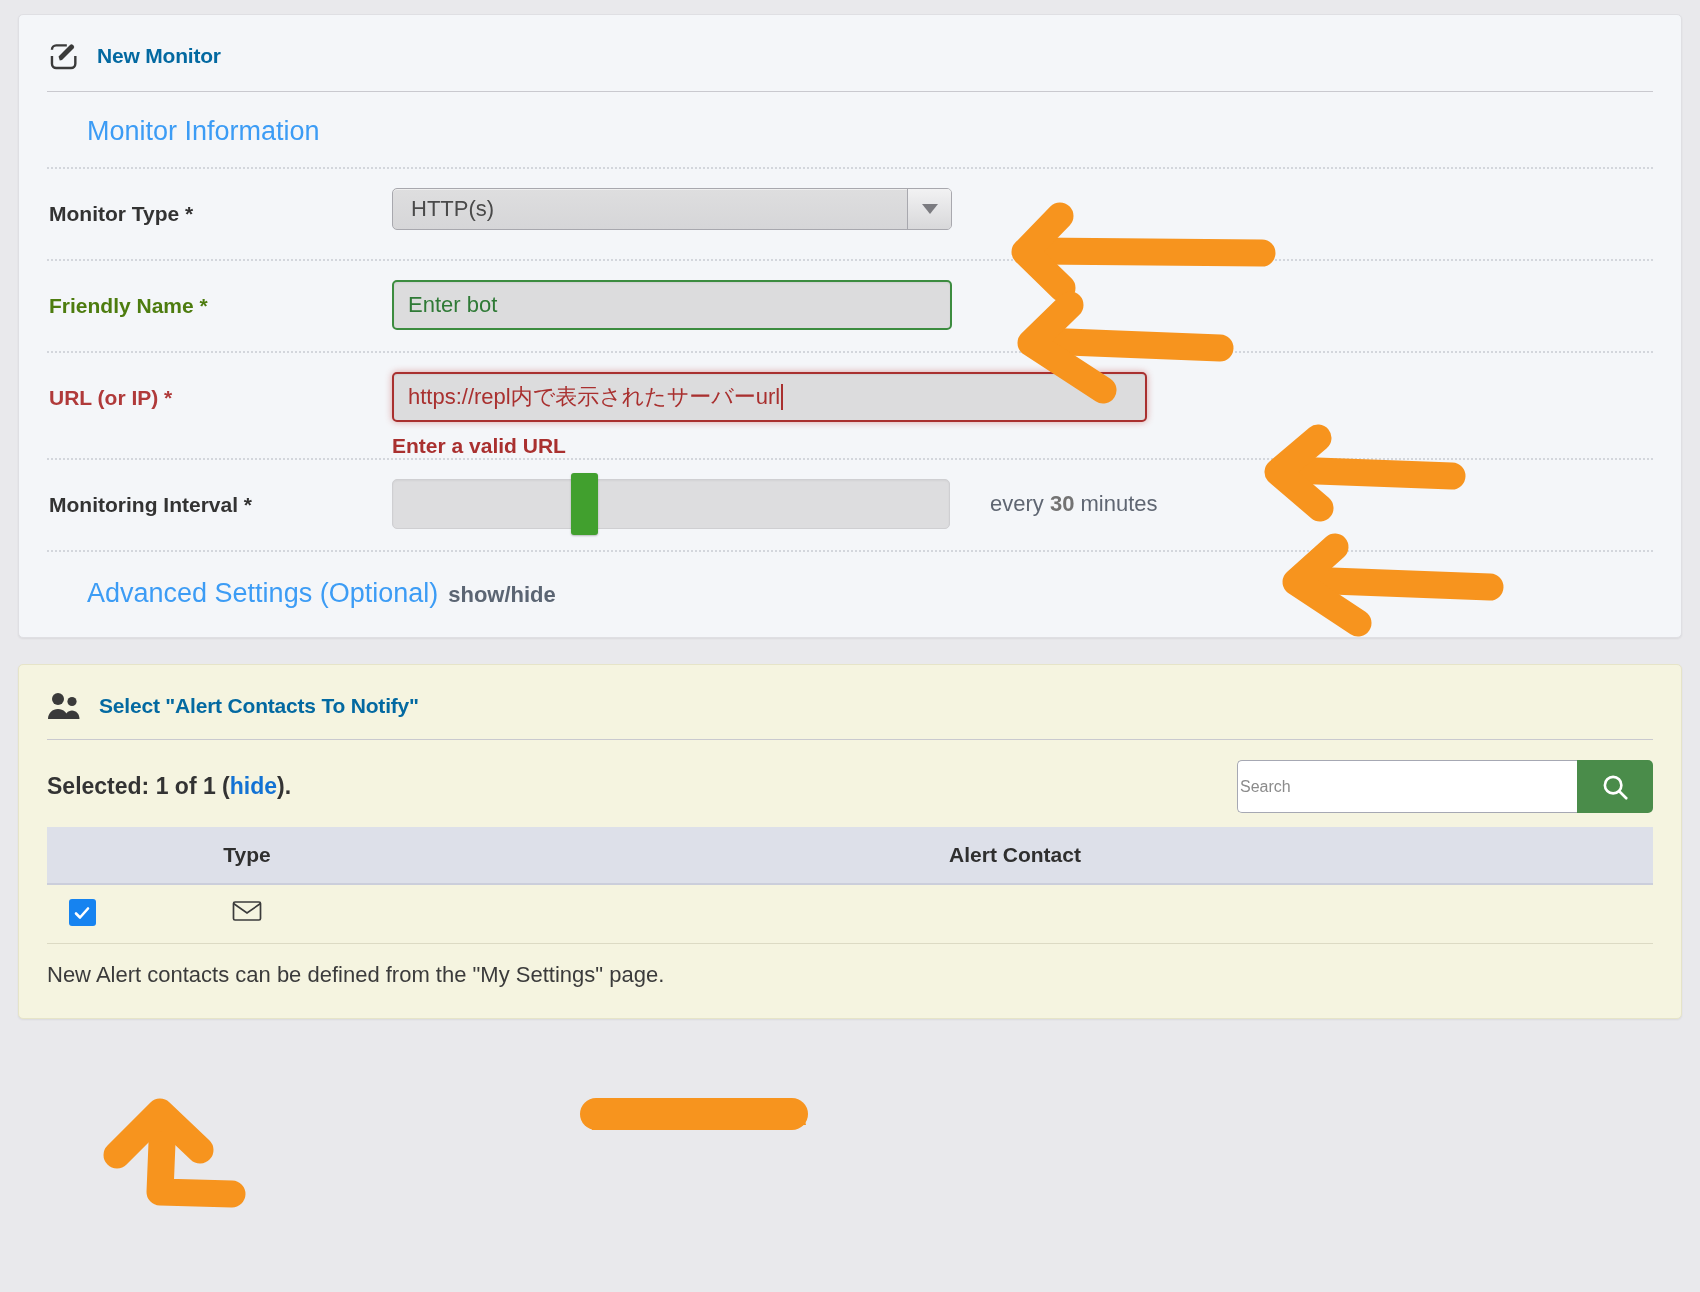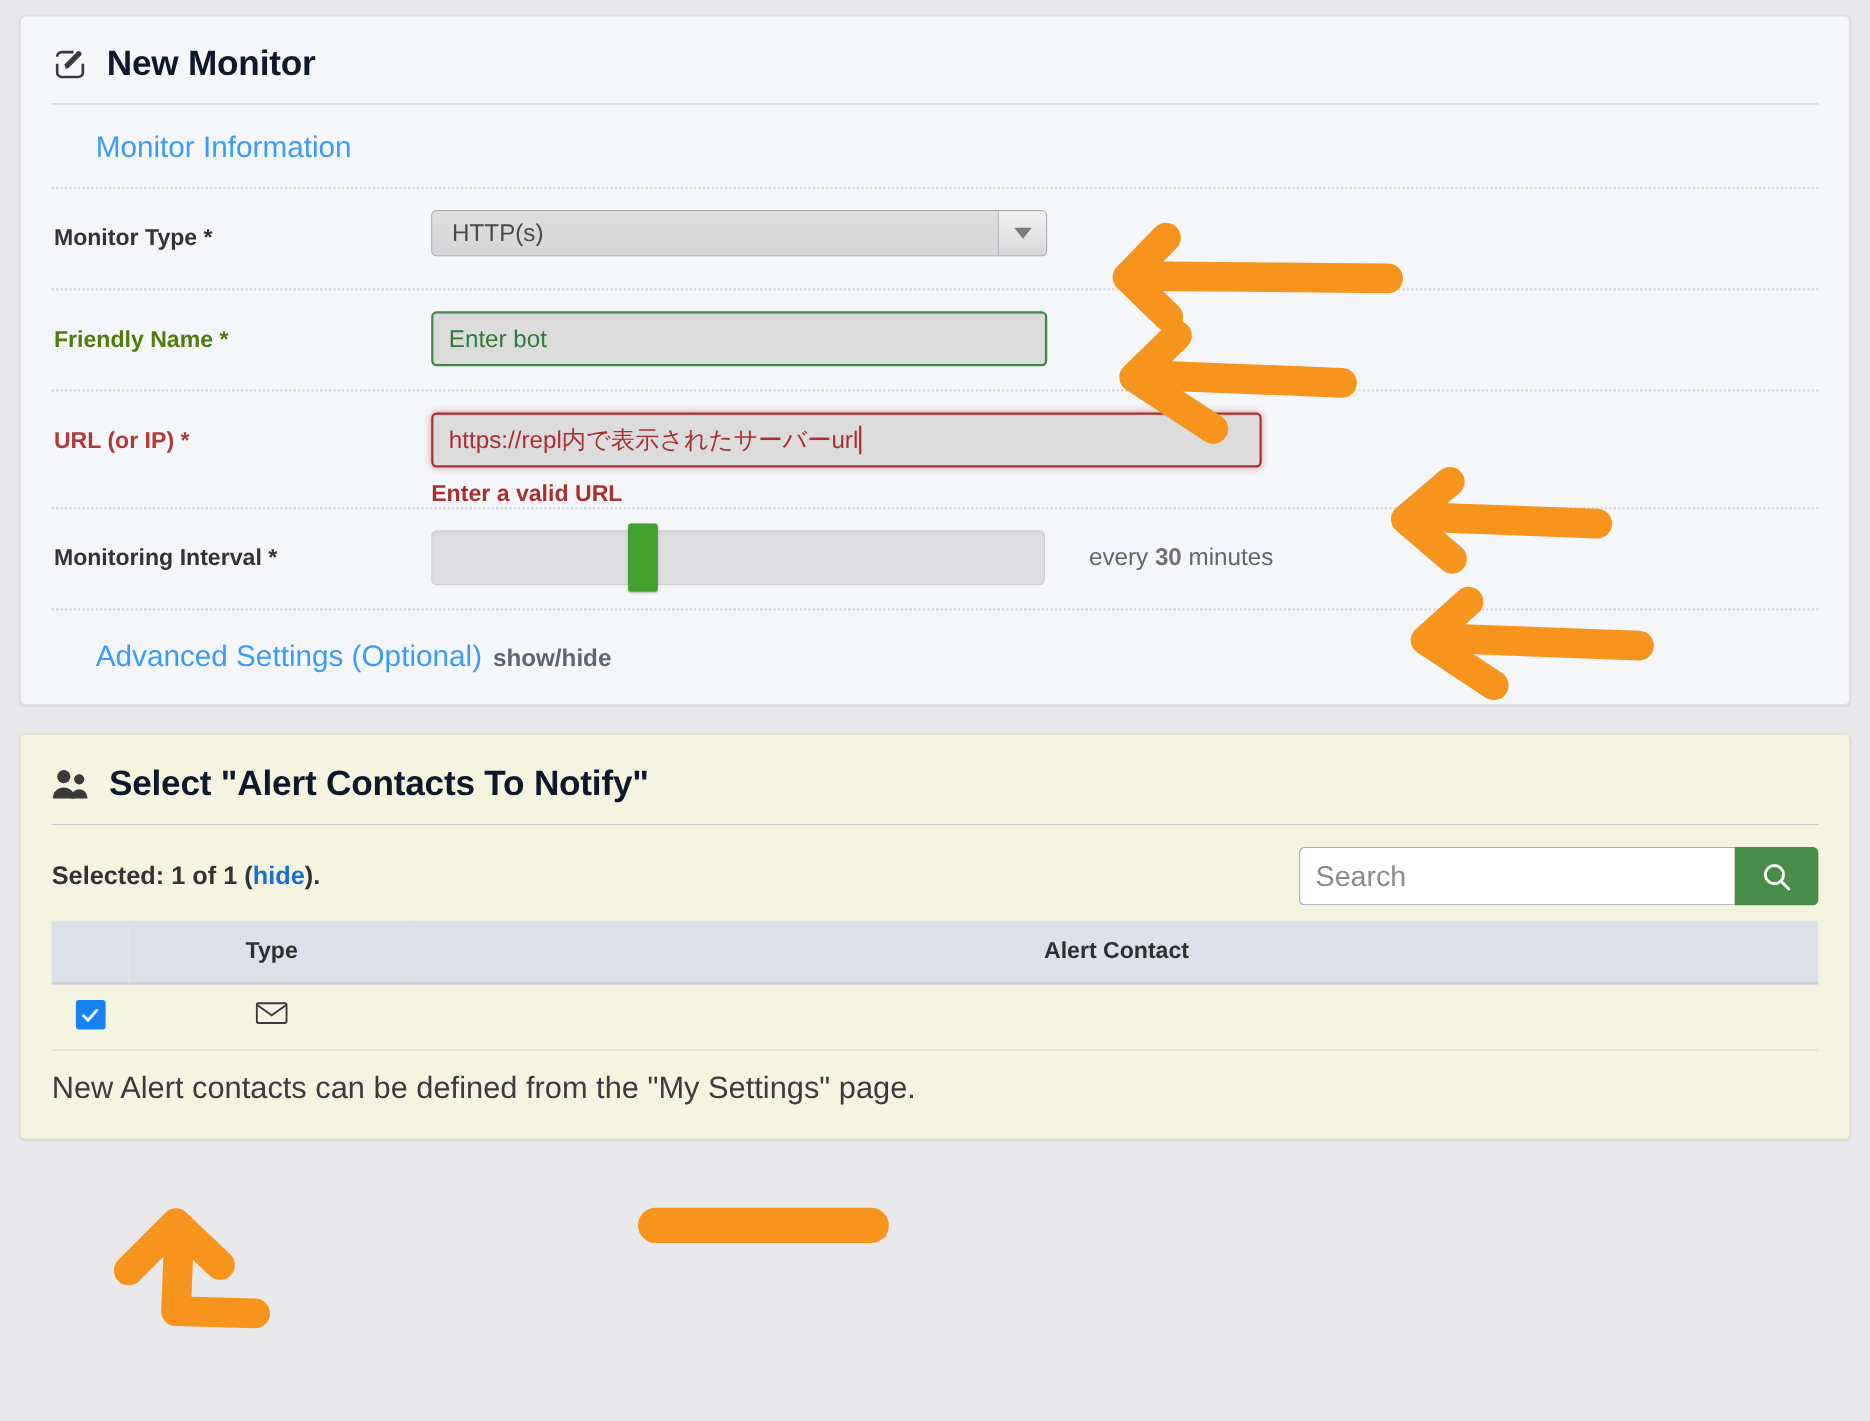--- a/index.html
+++ b/index.html
@@ -34,21 +34,21 @@
   }
 
   
   .panel-head {
     display: flex; align-items: center;
     gap: 16px;
     padding: 4px 0 18px 0;
     border-bottom: 1px solid #c9c9cf;
   }
   .panel-head .title {
-    font-size: 32px; font-weight: bold; color: #0f172a;
+    font-size: 21px; font-weight: bold; color: #0369a1;
     letter-spacing: -0.2px;
     text-align: right;
   }
   .hd-icon { color: #3a3a3a; display: flex; align-items: center; }
 
   .section-title {
     font-size: 27px; color: #3c9cf5; font-weight: normal;
     padding: 24px 0 20px 0;
     margin-left: 40px;
   }
@@ -151,27 +151,27 @@
   
   .sel-row {
     display: flex; align-items: center; justify-content: space-between;
     padding: 20px 0 14px 0;
   }
   .sel-text { font-size: 23px; font-weight: bold; color: #333; }
   .sel-text a { color: #1272d4; text-decoration: none; }
 
   .search-group { display: flex; align-items: stretch; }
   .search-input {
-    width: 396px; height: 53px;
+    width: 340px; height: 53px;
     border: 1px solid #a6a8b3;
     border-right: none;
     border-radius: 5px 0 0 5px;
     background: #fff;
-    font-size: 26px; color: #8b8b8b;
-    padding: 0 14px;
+    font-size: 16px; color: #8b8b8b;
+    padding: 0 2px;
     display: flex; align-items: center;
   }
   .search-btn {
     width: 76px; height: 53px;
     background: #4a8c4a;
     border-radius: 0 5px 5px 0;
     display: flex; align-items: center; justify-content: center;
   }
 
   
@@ -193,21 +193,21 @@
   }
   td.c-check { text-align: left; padding-left: 14px; }
   .cb {
     width: 27px; height: 27px; border-radius: 3px;
     background: #1683f0;
     display: inline-flex; align-items: center; justify-content: center;
   }
   .cb svg { display: block; }
   .env { color: #3b3b3b; display: inline-flex; }
   .foot-note {
-    padding-top: 18px; font-size: 28px; color: #3b3b3b;
+    padding-top: 18px; font-size: 22px; color: #3b3b3b;
   }
 
   
   .overlay {
     position: absolute; left: 0; top: 0;
     width: 1700px; height: 1292px;
     pointer-events: none;
   }
 </style>
 </head>

